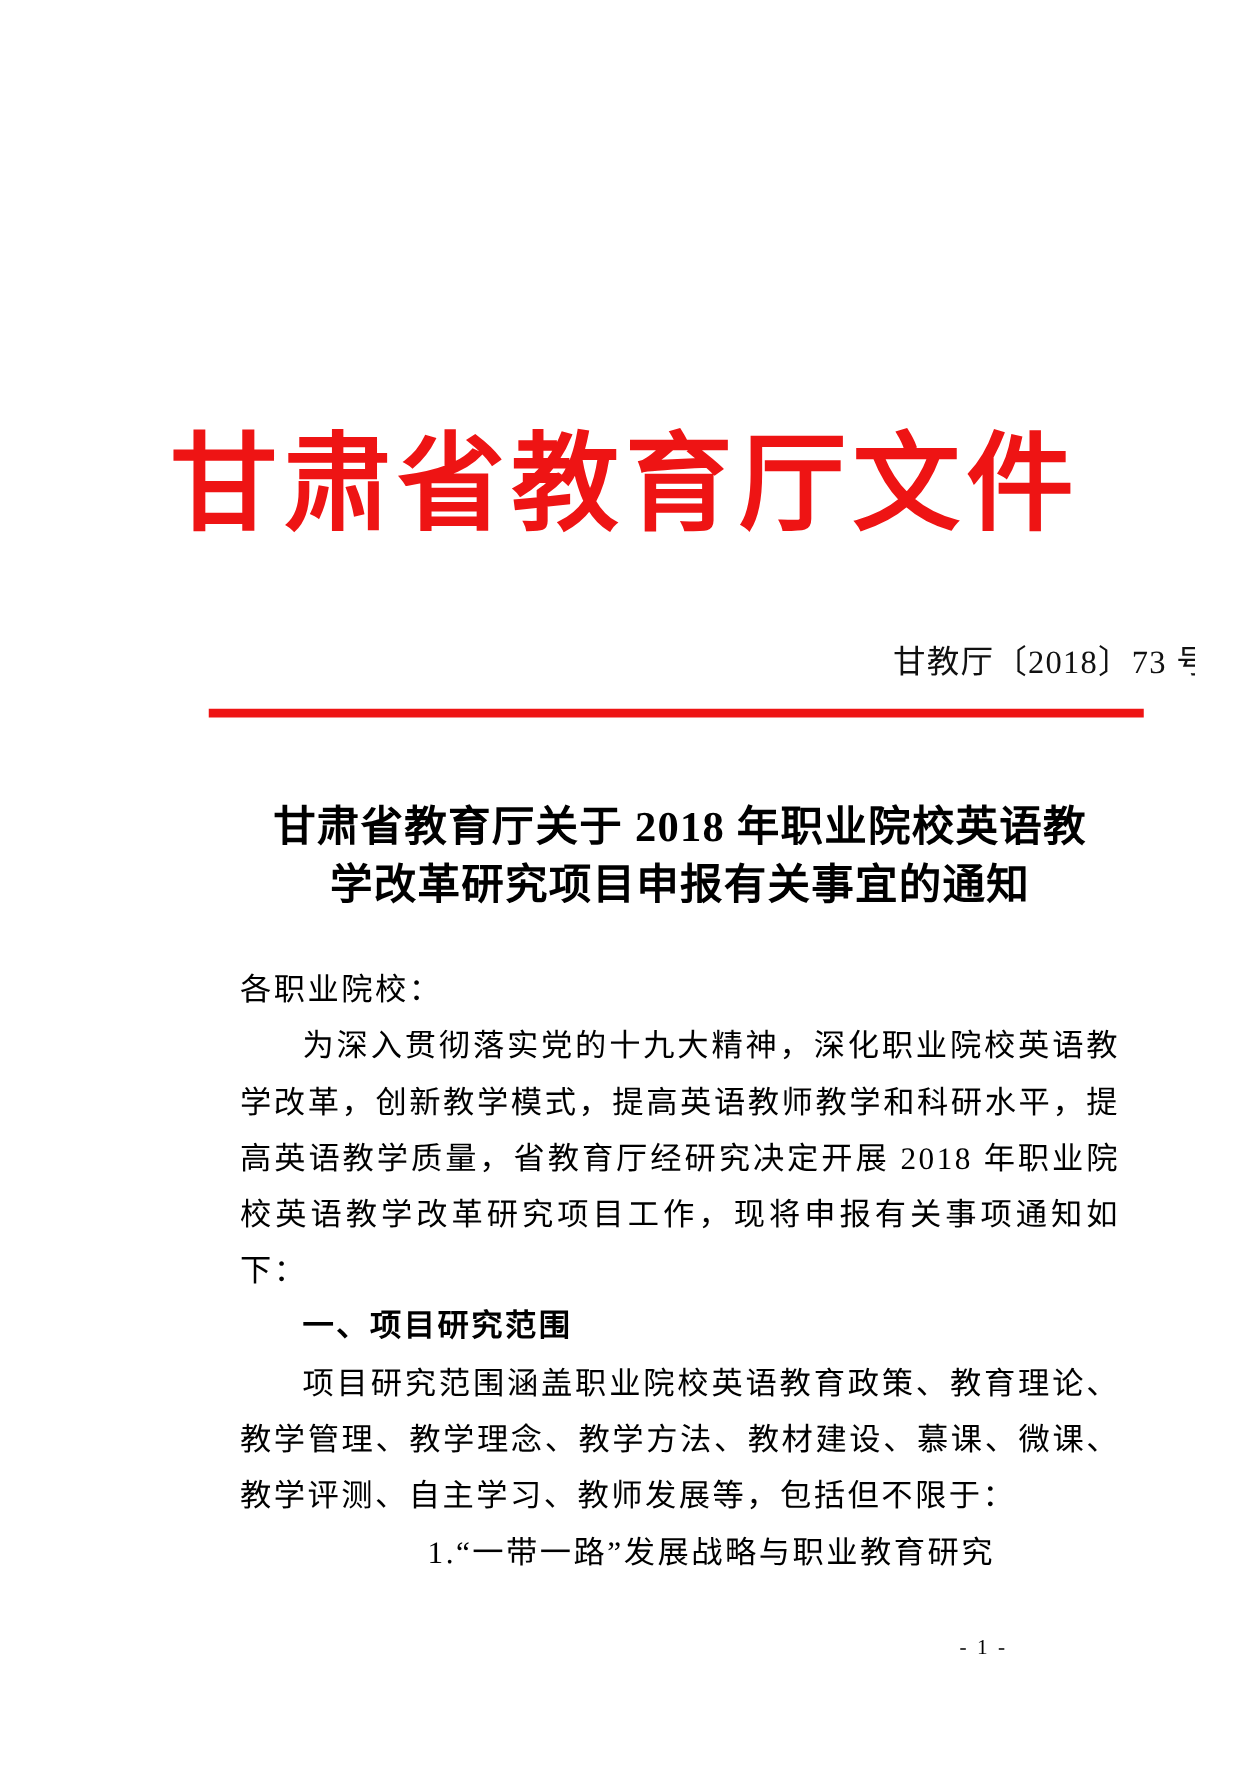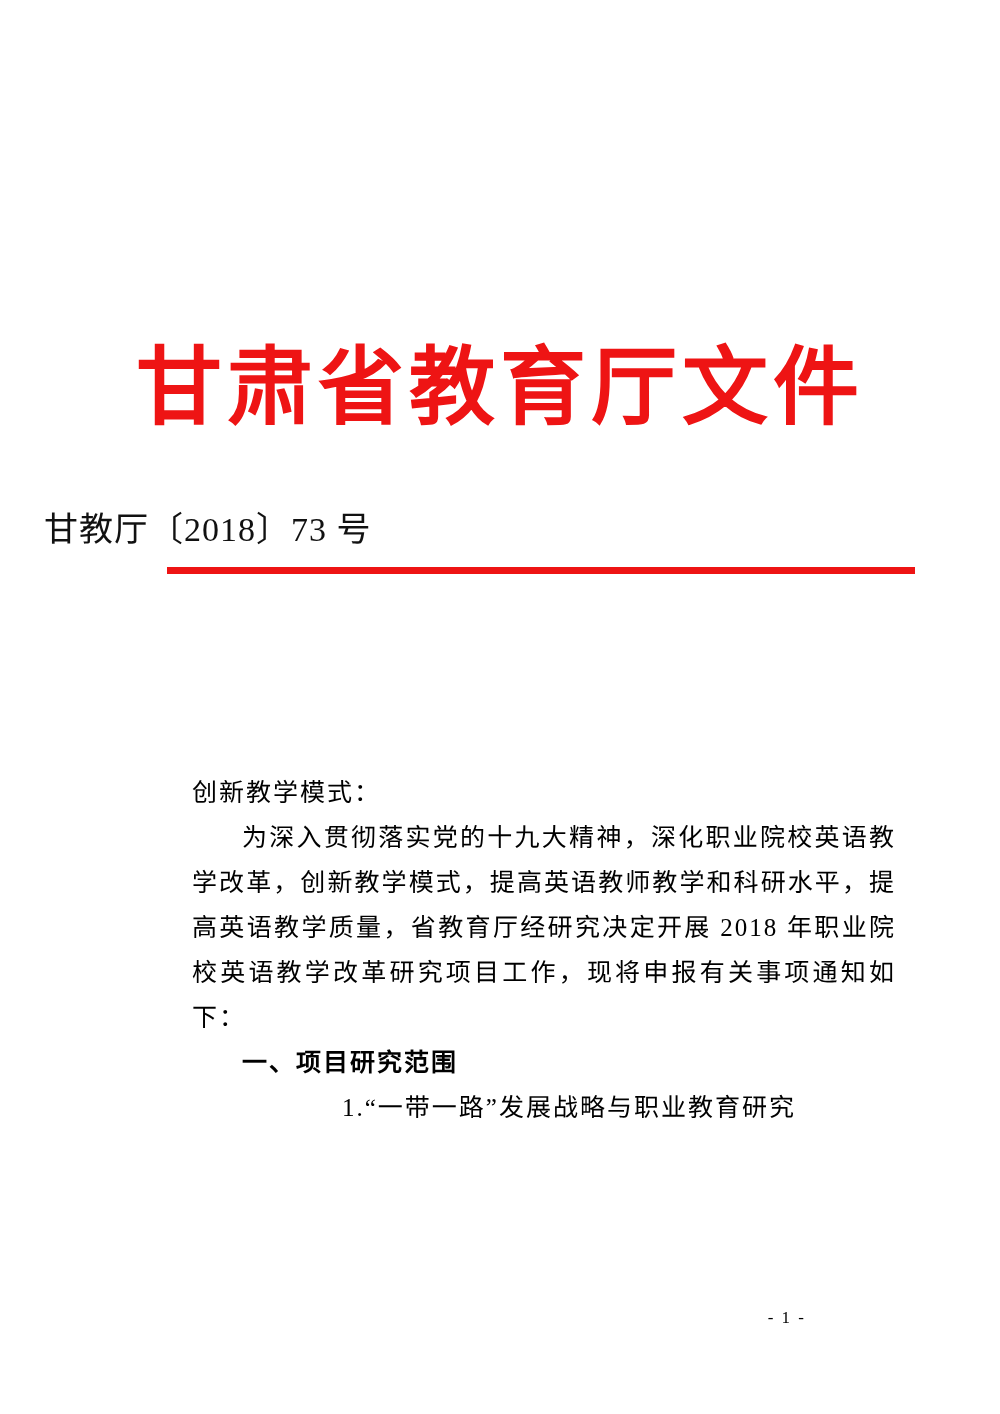--- a/index.html
+++ b/index.html
@@ -34,24 +34,24 @@
     font-weight: 700;
     letter-spacing: 5px;
     font-family: "Liberation Serif", "DejaVu Serif", serif;
     white-space: nowrap;
   }
 
   
   .doc-number {
     position: absolute;
     top: 512px;
-    left: 0;
+    left: 12px;
     width: 100%;
-    text-align: left;
-    font-size: 34px;
+    text-align: right;
+    font-size: 26px;
     line-height: 36px;
     letter-spacing: 1px;
     color: #111111;
     white-space: nowrap;
   }
 
   
   .red-divider {
     position: absolute;
     top: 567px;
@@ -83,21 +83,21 @@
     width: 704px;
     font-size: 25px;
     line-height: 45px;
     letter-spacing: 2px;
     text-align: justify;
     color: #000000;
   }
   .doc-body p { margin: 0; }
   .indent { text-indent: 2em; }
   .section-heading {
-    font-family: Liberation Sans, sans-serif;
+    font-family: Liberation Mono, monospace;
     font-weight: 700;
     letter-spacing: 2px;
     text-align: left;
   }
   .list-item { text-align: center; }
 
   
   .page-number {
     position: absolute;
     top: 1306px;
@@ -113,23 +113,28 @@
 <body>
 
 <div class="page">
 
   <div class="agency-banner">甘肃省教育厅文件</div>
 
   <div class="doc-number">甘教厅〔2018〕73 号</div>
 
   <div class="red-divider"></div>
 
+  <h1 class="doc-title">
+    <span>甘肃省教育厅关于 2018 年职业院校英语教</span><br>
+    <span>学改革研究项目申报有关事宜的通知</span>
+  </h1>
 
   <div class="doc-body">
-    <p class="salutation">创新教学模式：</p>
+    <p class="salutation">各职业院校：</p>
     <p class="indent">为深入贯彻落实党的十九大精神，深化职业院校英语教学改革，创新教学模式，提高英语教师教学和科研水平，提高英语教学质量，省教育厅经研究决定开展 2018 年职业院校英语教学改革研究项目工作，现将申报有关事项通知如下：</p>
     <p class="indent section-heading">一、项目研究范围</p>
+    <p class="indent">项目研究范围涵盖职业院校英语教育政策、教育理论、教学管理、教学理念、教学方法、教材建设、慕课、微课、教学评测、自主学习、教师发展等，包括但不限于：</p>
     <p class="indent list-item">1.“一带一路”发展战略与职业教育研究</p>
   </div>
 
   <div class="page-number">- 1 -</div>
 
 </div>
 
 </body></html>

